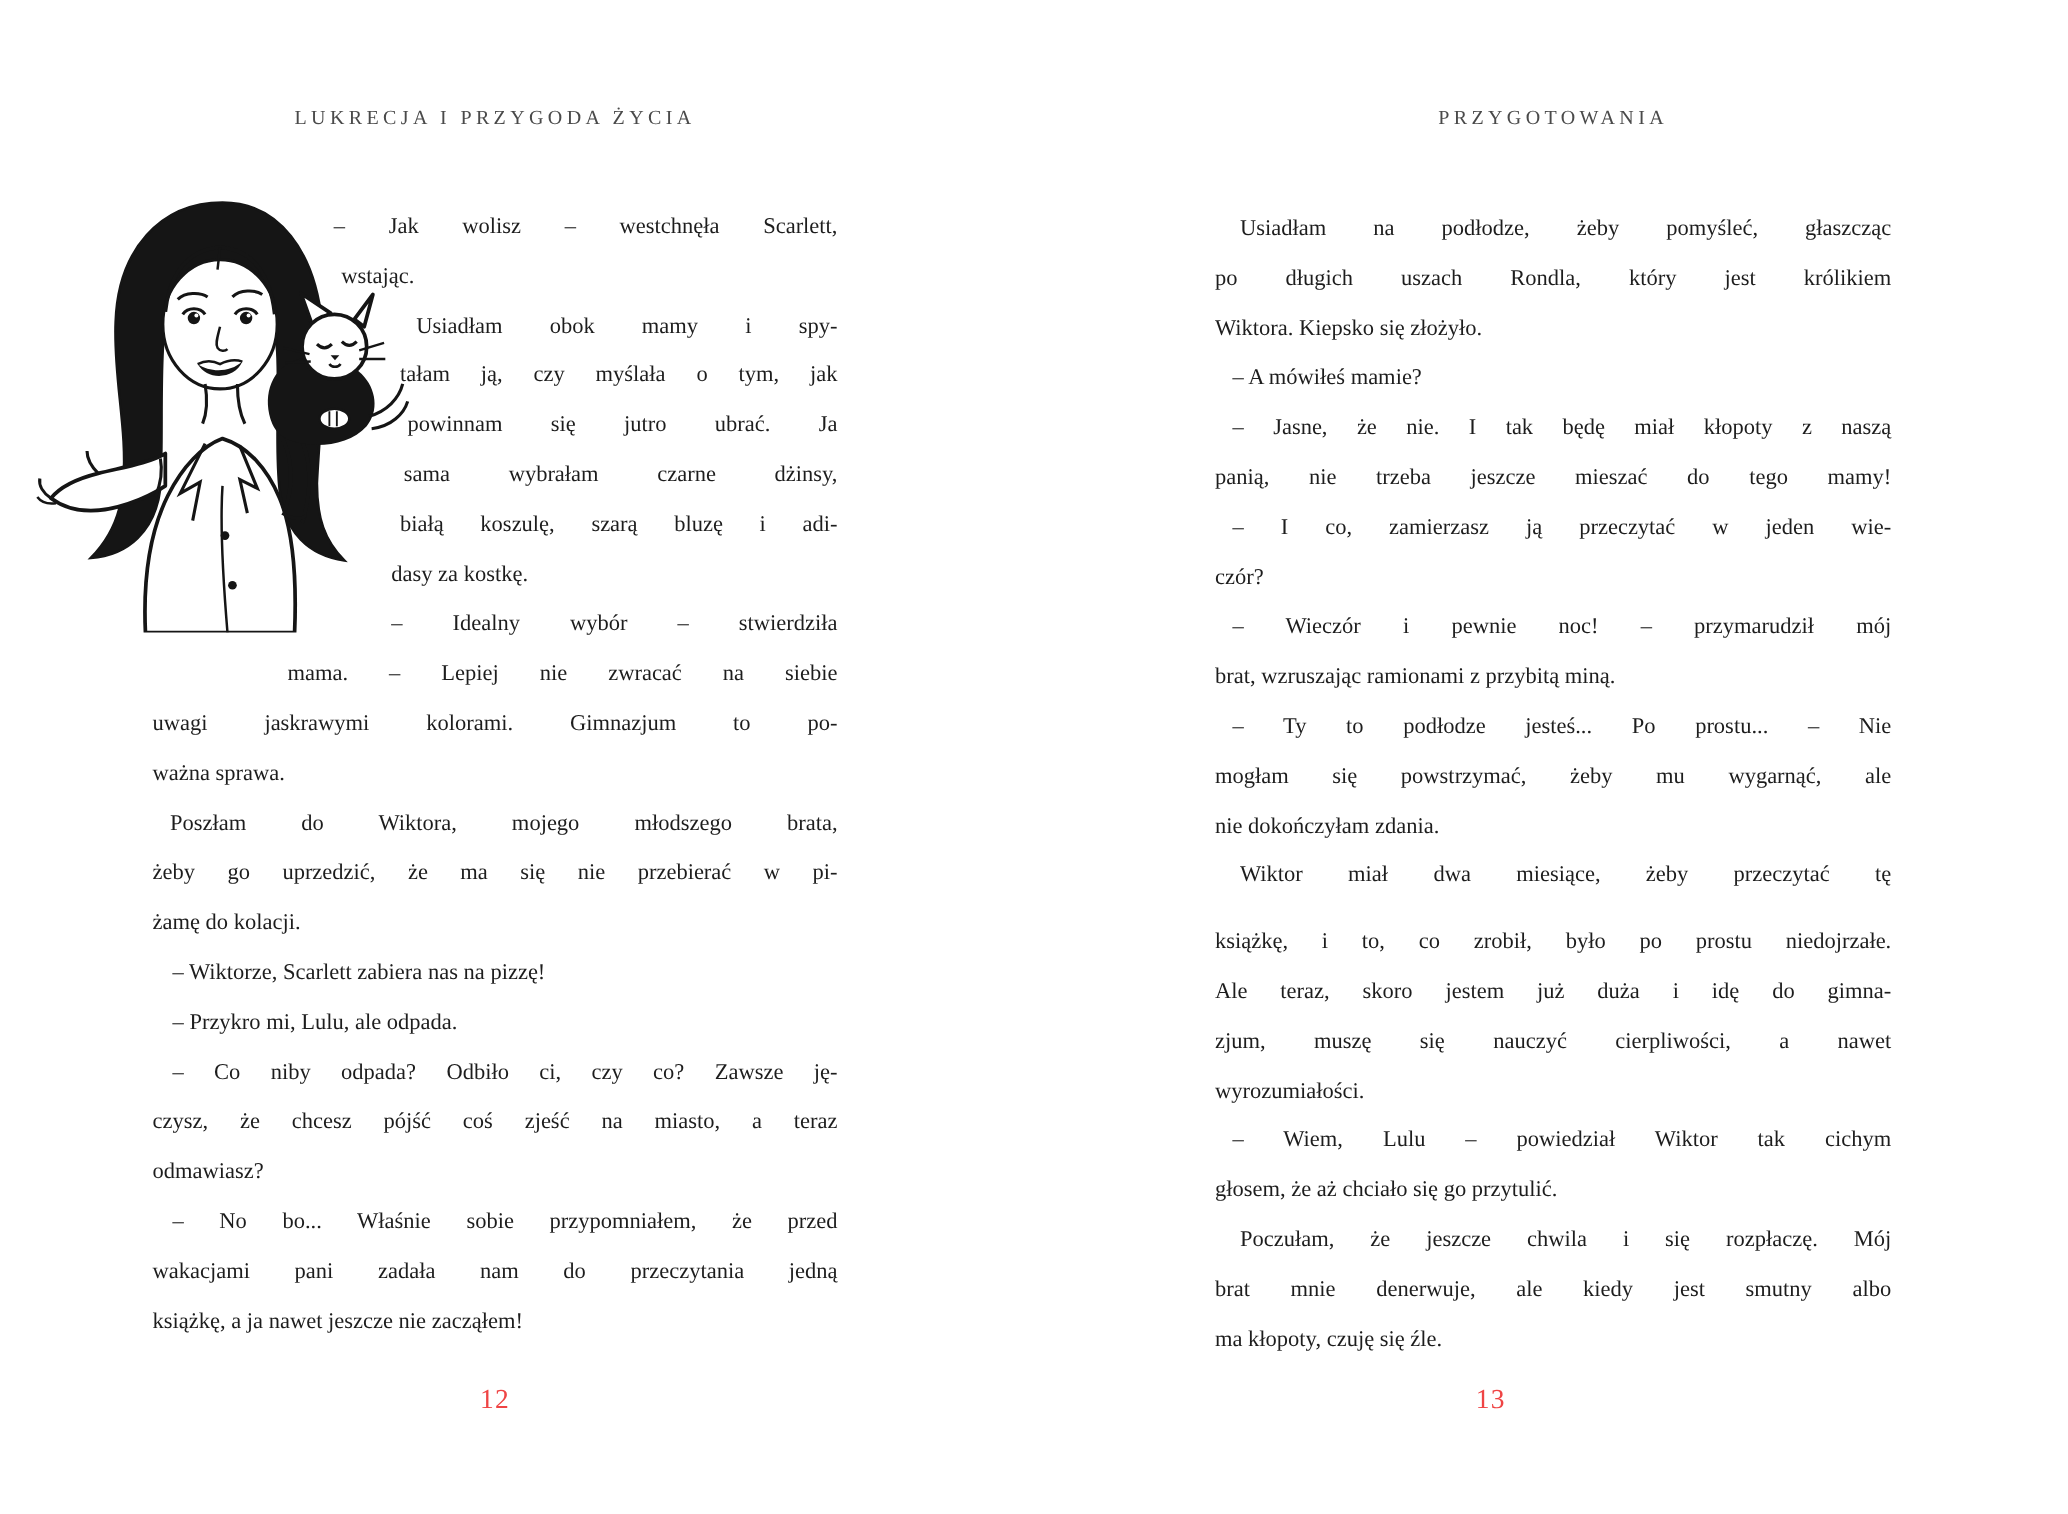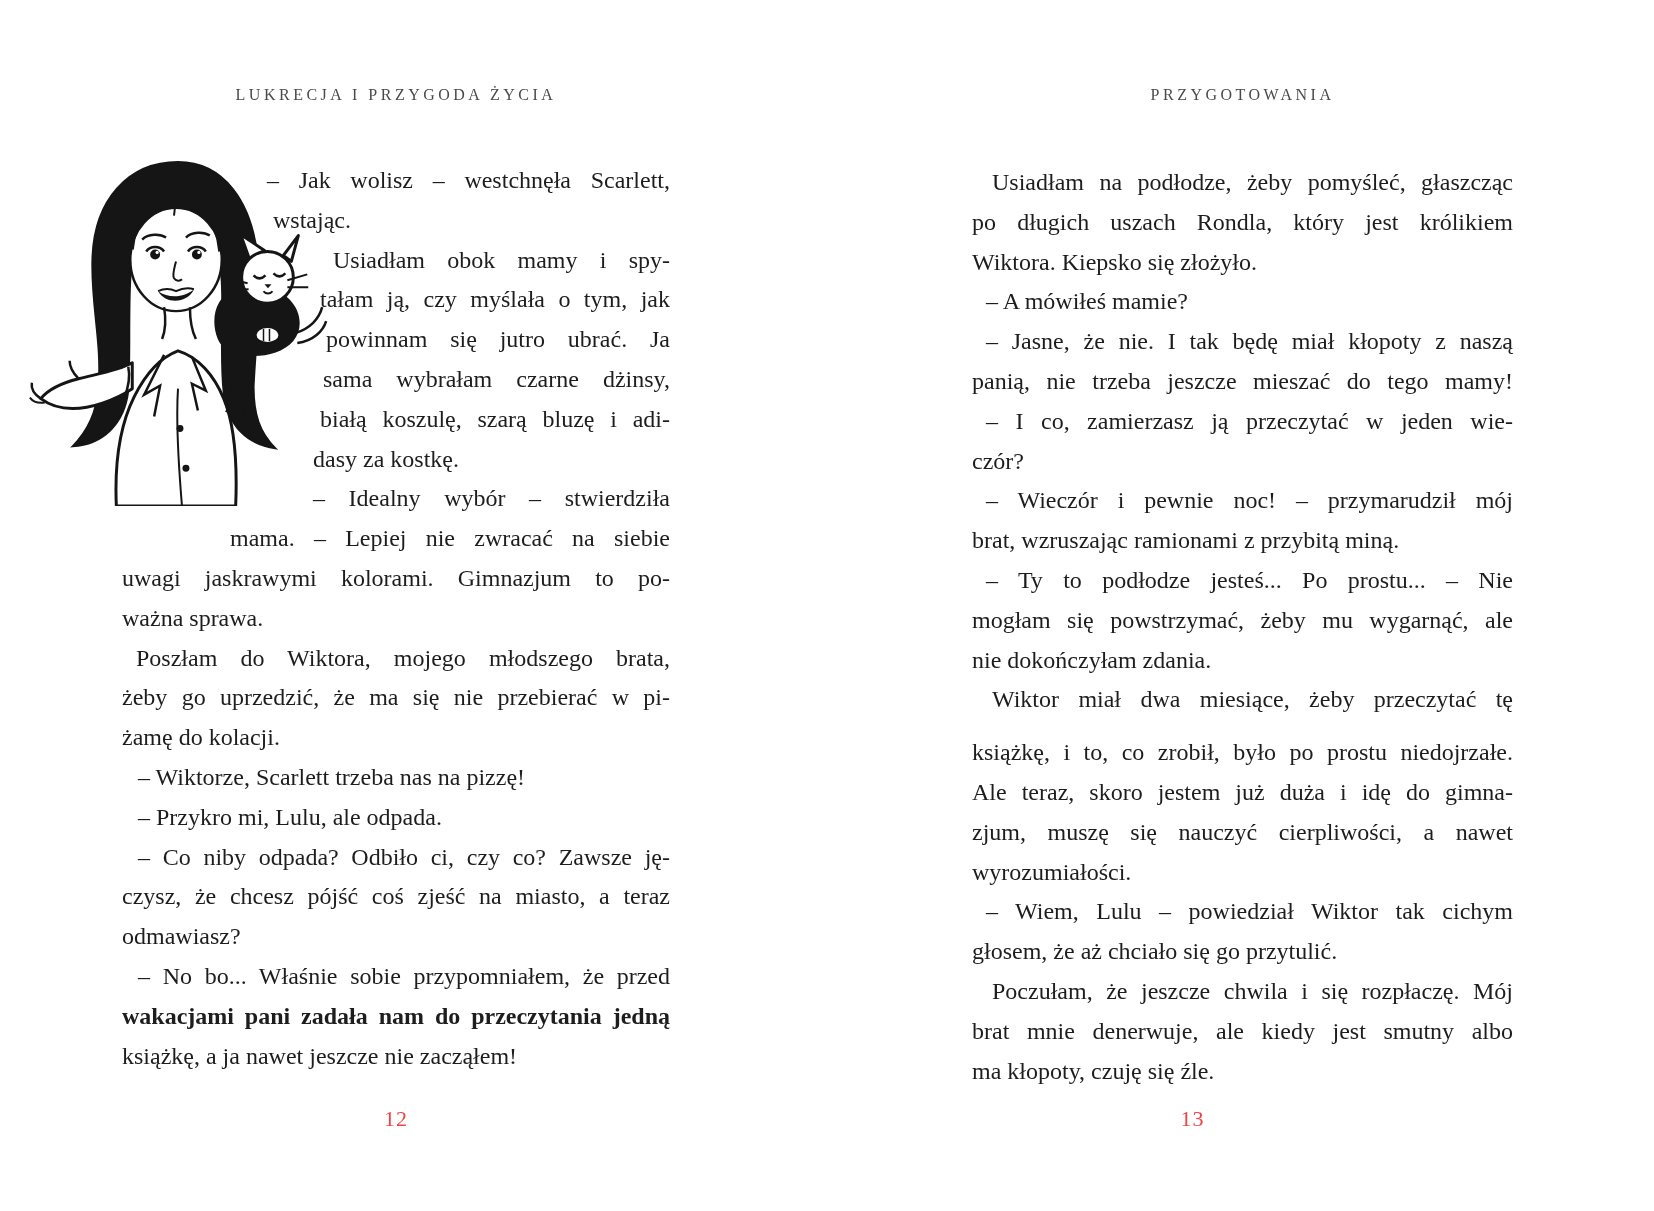--- a/index.html
+++ b/index.html
@@ -16,21 +16,21 @@
     top:86px;
     text-align:center;
     font-size:16px;
     letter-spacing:3.5px;
     color:#4a4a4a;
   }
   .running-head.left{left:122px;width:548px;}
   .running-head.right{left:972px;width:541px;}
   .textblock{
     position:absolute;
-    font-size:24px;
+    font-size:18px;
     line-height:39.8px;
   }
   .textblock.left{left:122px;top:161px;width:548px;}
   .textblock.right{left:972px;top:163px;width:541px;}
   .line{
     text-align:left;
     min-height:39.8px;
   }
   .line.just{
     text-align:justify;
@@ -134,27 +134,27 @@
     <div class="line just" style="padding-left: 201px;">sama wybrałam czarne dżinsy,</div>
     <div class="line just" style="padding-left: 198px;">białą koszulę, szarą bluzę i adi-</div>
     <div class="line" style="padding-left: 191px;">dasy za kostkę.</div>
     <div class="line just" style="padding-left: 191px;">– Idealny wybór – stwierdziła</div>
     <div class="line just" style="padding-left: 108px;">mama. – Lepiej nie zwracać na siebie</div>
     <div class="line just" style="padding-left: 0px;">uwagi jaskrawymi kolorami. Gimnazjum to po-</div>
     <div class="line" style="padding-left: 0px;">ważna sprawa.</div>
     <div class="line just" style="padding-left: 14px;">Poszłam do Wiktora, mojego młodszego brata,</div>
     <div class="line just" style="padding-left: 0px;">żeby go uprzedzić, że ma się nie przebierać w pi-</div>
     <div class="line" style="padding-left: 0px;">żamę do kolacji.</div>
-    <div class="line" style="padding-left: 16px;">– Wiktorze, Scarlett trzeba nas na pizzę!</div>
+    <div class="line" style="padding-left: 16px;">– Wiktorze, Scarlett zabiera nas na pizzę!</div>
     <div class="line" style="padding-left: 16px;">– Przykro mi, Lulu, ale odpada.</div>
     <div class="line just" style="padding-left: 16px;">– Co niby odpada? Odbiło ci, czy co? Zawsze ję-</div>
     <div class="line just" style="padding-left: 0px;">czysz, że chcesz pójść coś zjeść na miasto, a teraz</div>
     <div class="line" style="padding-left: 0px;">odmawiasz?</div>
     <div class="line just" style="padding-left: 16px;">– No bo... Właśnie sobie przypomniałem, że przed</div>
-    <div class="line just" style="padding-left: 0px; font-weight: bold;">wakacjami pani zadała nam do przeczytania jedną</div>
+    <div class="line just" style="padding-left: 0px;">wakacjami pani zadała nam do przeczytania jedną</div>
     <div class="line" style="padding-left: 0px;">książkę, a ja nawet jeszcze nie zacząłem!</div>
   </div>
 
 <div class="textblock right" id="right-lines">
     <div class="line just" style="padding-left: 20px;">Usiadłam na podłodze, żeby pomyśleć, głaszcząc</div>
     <div class="line just" style="padding-left: 0px;">po długich uszach Rondla, który jest królikiem</div>
     <div class="line" style="padding-left: 0px;">Wiktora. Kiepsko się złożyło.</div>
     <div class="line" style="padding-left: 14px;">– A mówiłeś mamie?</div>
     <div class="line just" style="padding-left: 14px;">– Jasne, że nie. I tak będę miał kłopoty z naszą</div>
     <div class="line just" style="padding-left: 0px;">panią, nie trzeba jeszcze mieszać do tego mamy!</div>

